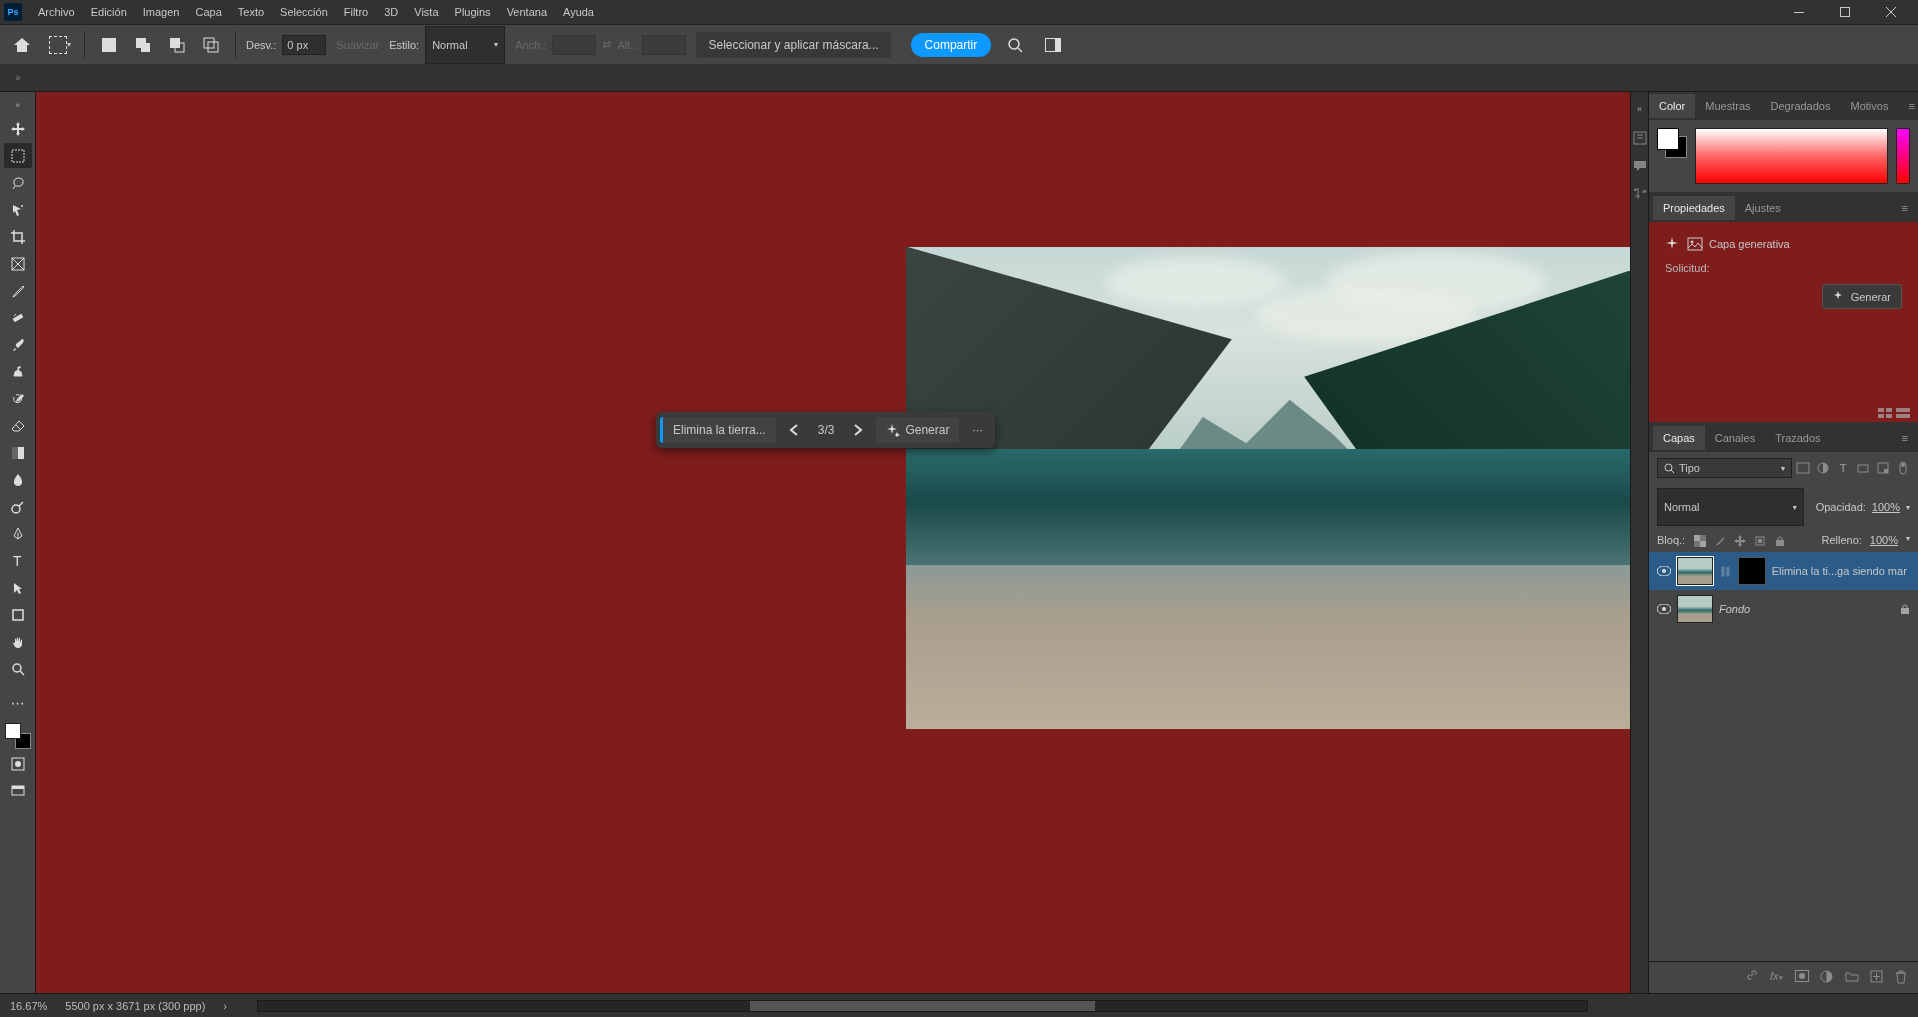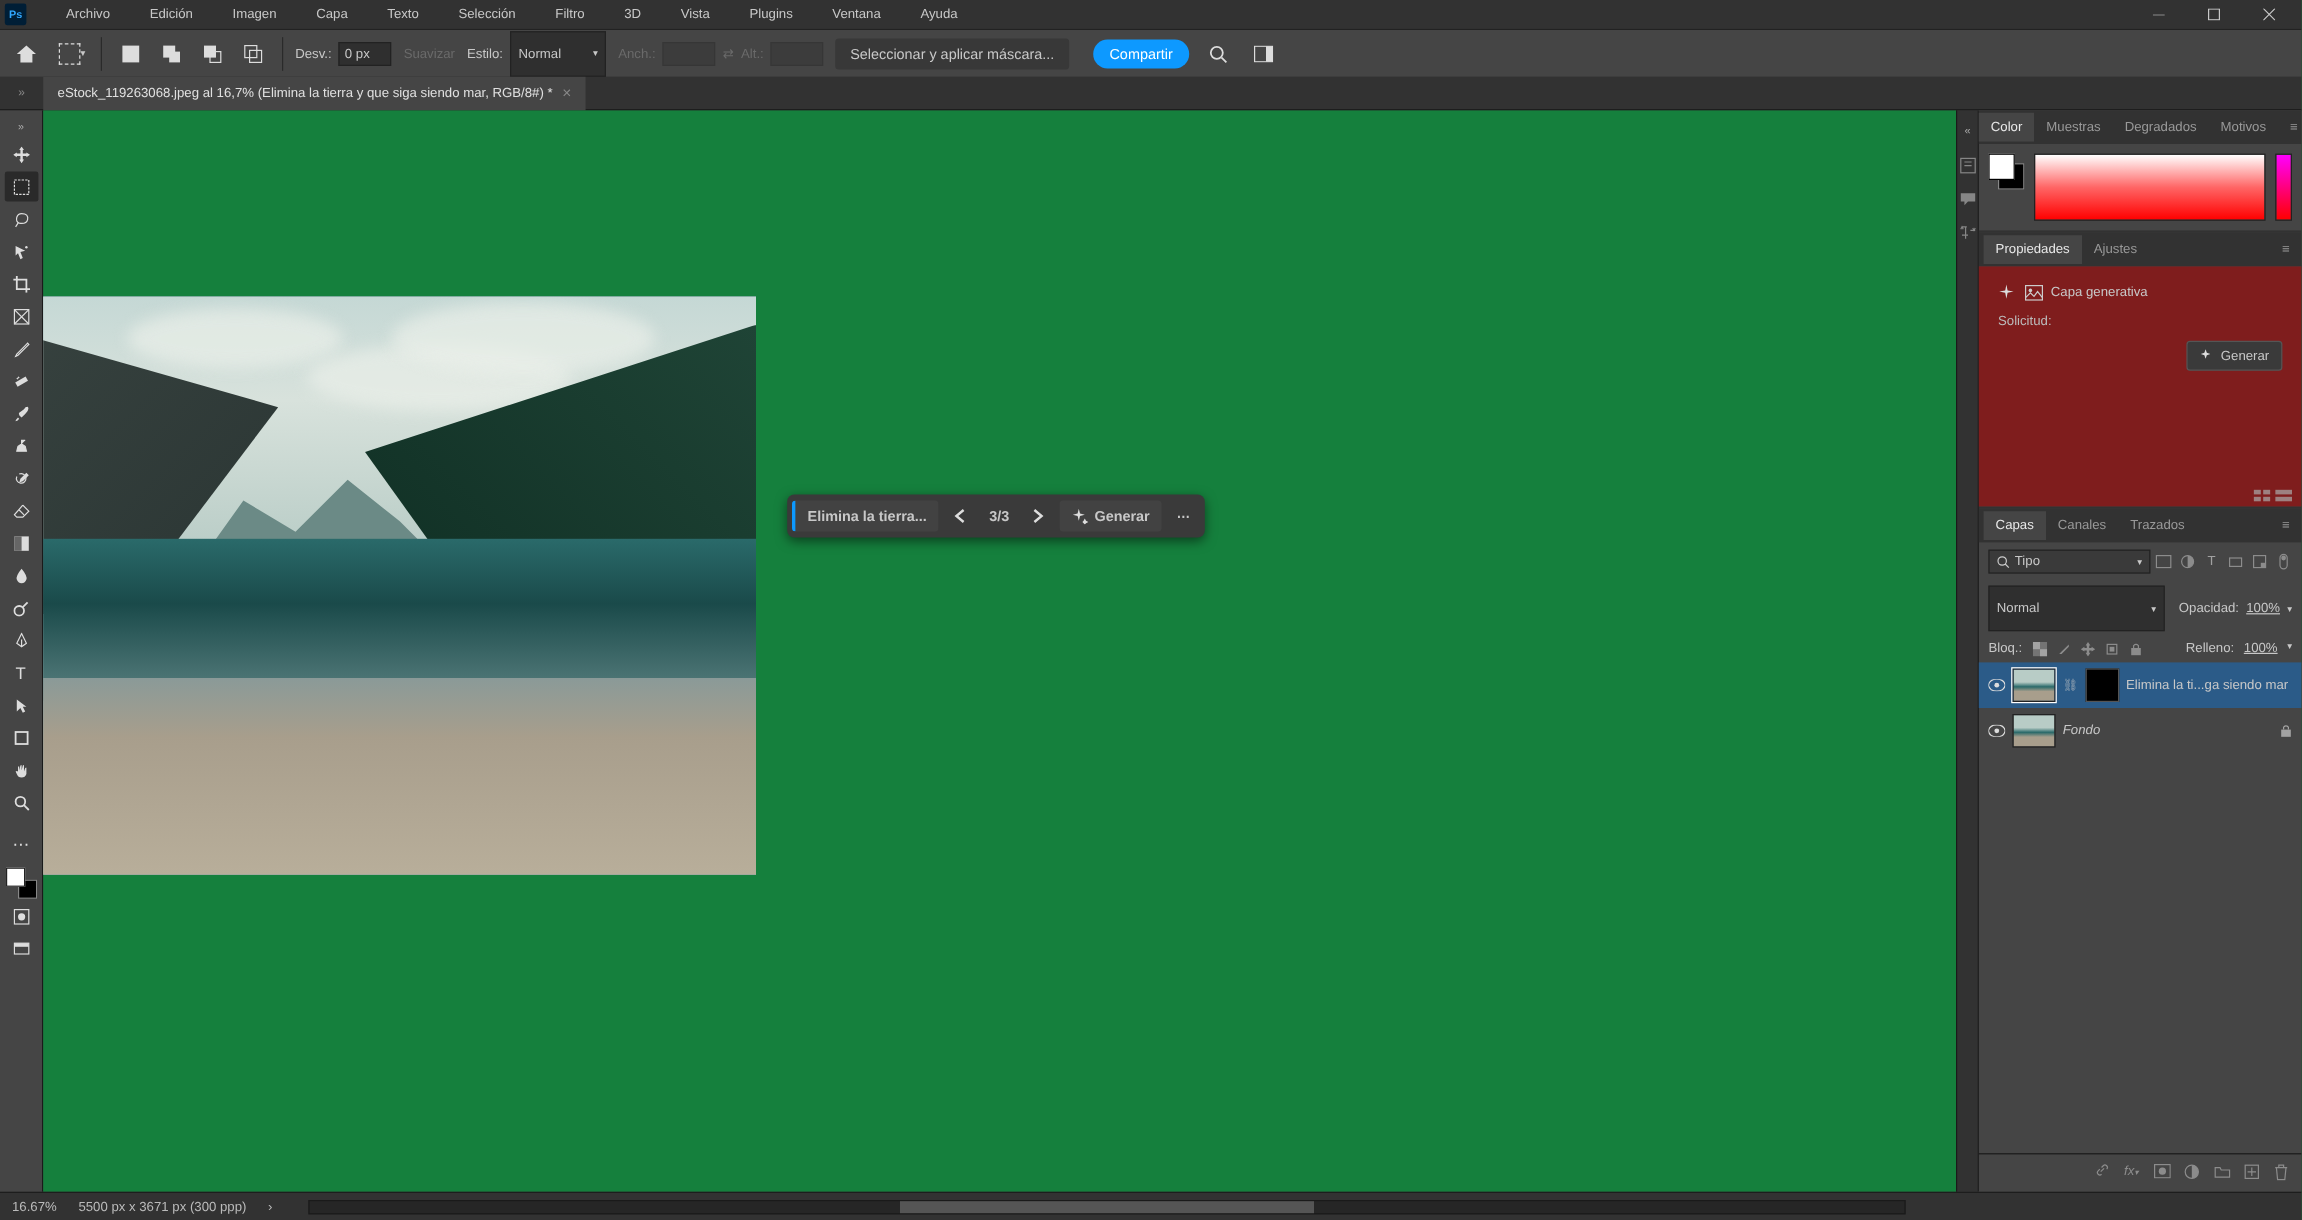--- a/index.html
+++ b/index.html
@@ -1,19 +1,19 @@
 <!DOCTYPE html>
 <html><head>
 <meta charset="utf-8">
 <style>
 * { margin:0; padding:0; box-sizing:border-box; font-family:"Segoe UI",Arial,sans-serif; }
 body { background:#323232; color:#c8c8c8; font-size:11px; overflow:hidden; width:1918px; height:1017px; position:relative; user-select:none; }
 
 
-.menubar { height:24px; background:#323232; display:flex; align-items:center; padding:0 4px;gap:17px; }
+.menubar { height:24px; background:#323232; display:flex; align-items:center; padding:0 4px; }
 .menubar .ps-icon { width:18px; height:18px; background:#001e36; color:#31a8ff; display:flex; align-items:center; justify-content:center; font-weight:bold; font-size:9px; border-radius:2px; margin-right:8px; }
 .menubar .menu-item { padding:4px 8px; cursor:pointer; }
 .menubar .spacer { flex:1; }
 .win-controls { display:flex; }
 .win-btn { width:46px; height:24px; display:flex; align-items:center; justify-content:center; cursor:pointer; }
 
 
 .optbar { height:40px; background:#454545; display:flex; align-items:center; padding:0 8px; gap:10px; border-top:1px solid #222; }
 .home-btn { width:28px; height:28px; display:flex; align-items:center; justify-content:center; cursor:pointer; }
 .opt-group { display:flex; align-items:center; gap:6px; }
@@ -35,21 +35,21 @@
 
 .main { display:flex; height:calc(1017px - 24px - 40px - 28px - 24px); }
 .toolbar { width:36px; background:#454545; display:flex; flex-direction:column; align-items:center; padding:4px 0; gap:2px; border-right:1px solid #1a1a1a; }
 .tool { width:28px; height:25px; display:flex; align-items:center; justify-content:center; cursor:pointer; color:#ddd; border-radius:2px; }
 .tool.active { background:#2a2a2a; }
 .fg-bg { position:relative; width:26px; height:26px; margin-top:6px; }
 .fg-swatch { width:16px; height:16px; background:#fff; border:1px solid #222; position:absolute; top:0; left:0; }
 .bg-swatch { width:16px; height:16px; background:#000; border:1px solid #888; position:absolute; bottom:0; right:0; }
 
 
-.canvas-area { flex:1; background:#15803d; position:relative; overflow:hidden; display:flex; align-items:center; justify-content:flex-start;font-weight:bold; }
+.canvas-area { flex:1; background:#7f1d1d; position:relative; overflow:hidden; display:flex; align-items:center; justify-content:flex-end; }
 .doc { width:724px; height:482px; background:#9ab; position:relative; overflow:hidden; }
 .sky { position:absolute; inset:0; height:45%; background:linear-gradient(to bottom,#c5d8d5,#d8e2dc 40%,#b8ccc6); }
 .cloud { position:absolute; background:#eaefe9; border-radius:50%; filter:blur(6px); opacity:0.7;}
 .mtn-left { position:absolute; left:0; top:0; width:45%; height:55%; background:linear-gradient(135deg,#3a4542,#2a3533); clip-path:polygon(0 0,100% 35%,60% 100%,0 100%); }
 .mtn-right { position:absolute; right:0; top:5%; width:45%; height:55%; background:linear-gradient(225deg,#1f4436,#0f2e23); clip-path:polygon(0 40%,100% 0,100% 100%,35% 100%); }
 .mtn-far { position:absolute; left:35%; top:30%; width:30%; height:18%; background:#6b8a86; clip-path:polygon(0 100%,20% 30%,40% 60%,60% 10%,80% 50%,100% 100%); }
 .water { position:absolute; top:42%; left:0; right:0; height:28%; background:linear-gradient(to bottom,#2a6a6a,#1a4a4a 40%,#5a8080); }
 .beach { position:absolute; bottom:0; left:0; right:0; height:34%; background:linear-gradient(to bottom,#8a9a98,#a89e8c 30%,#b8ae9a); }
 
 
@@ -221,24 +221,20 @@
         <rect x="0.5" y="0.5" width="15" height="13" fill="none" stroke="#ddd"></rect>
         <rect x="10" y="0.5" width="5.5" height="13" fill="#ddd"></rect>
       </svg>
     </div>
 </div>
 
 <div class="tabrow">
   <div style="width:36px;display:flex;justify-content:center;">
       <span class="tab-close" style="font-size:10px;">»</span>
     </div>
-  <div class="tab-item">
-    <span>eStock_119263068.jpeg al 16,7% (Elimina la tierra y que siga siendo mar, RGB/8#) *</span>
-    <span class="tab-close">×</span>
-  </div>
 </div>
 
 <div class="main">
 
   <div class="toolbar">
     <span class="expand-chev">»</span>
     <div class="tool">
         <svg width="14" height="14">
           <path d="M7 0 L9 3 L8 3 L8 6 L11 6 L11 5 L14 7 L11 9 L11 8 L8 8 L8 11 L9 11 L7 14 L5 11 L6 11 L6 8 L3 8 L3 9 L0 7 L3 5 L3 6 L6 6 L6 3 L5 3 Z" fill="#ddd"></path>
         </svg>

